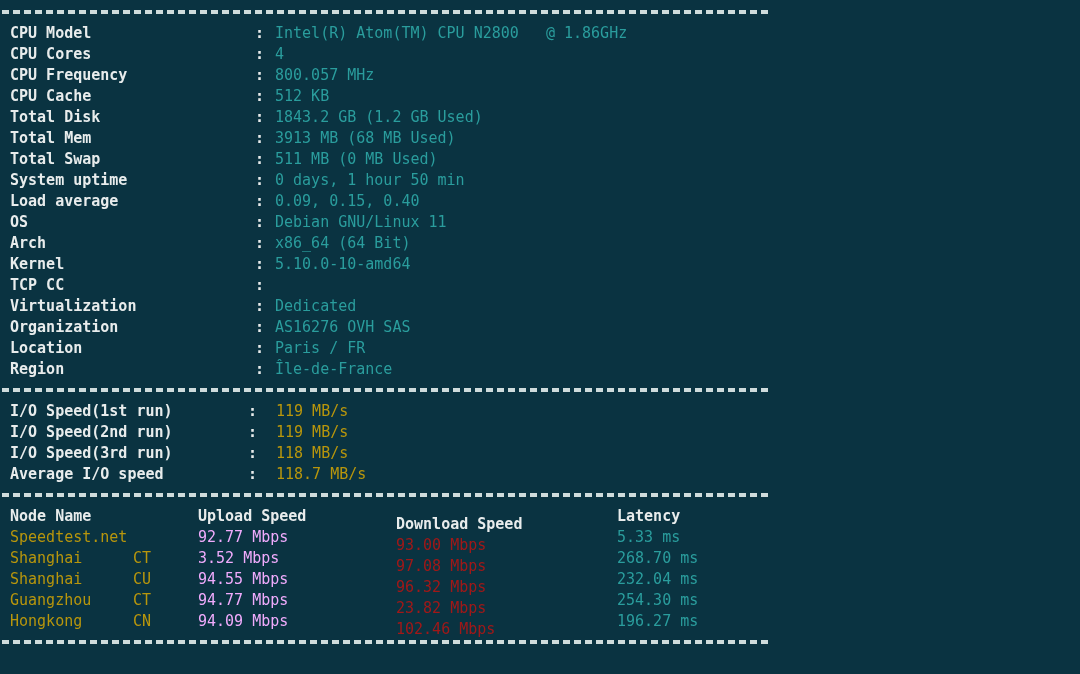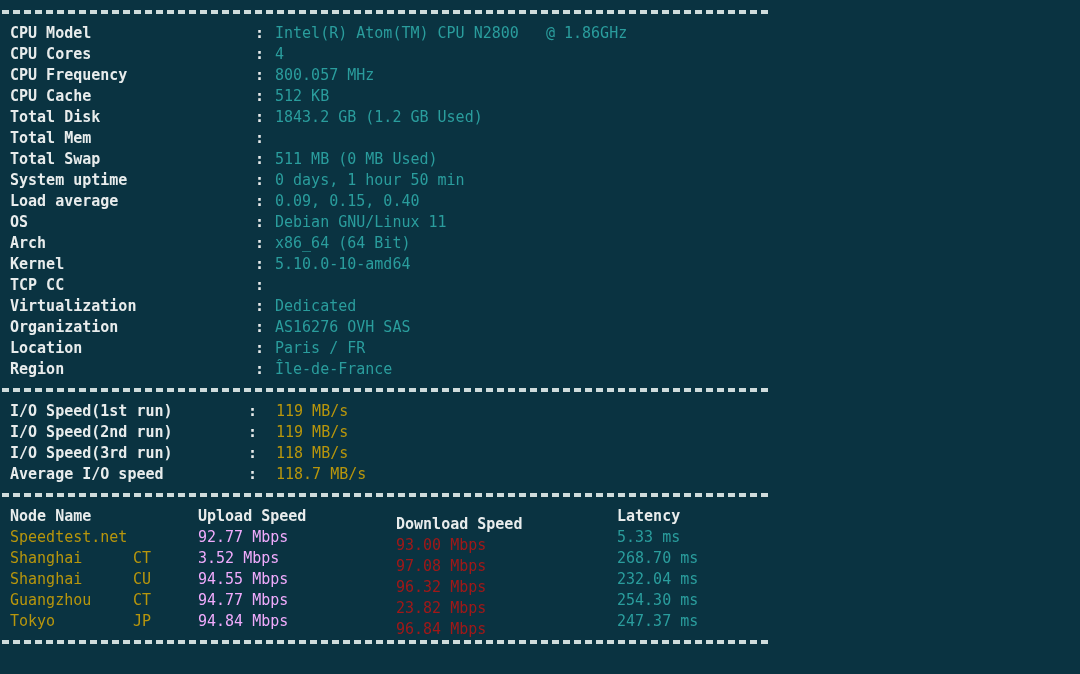--- a/index.html
+++ b/index.html
@@ -112,21 +112,21 @@
 <div class="terminal">
 
   <div class="sep"></div>
 
   <div id="system-info-block">
       <div class="info-row"><span class="info-label">CPU Model</span><span class="info-colon">:</span><span class="info-value">Intel(R) Atom(TM) CPU N2800   @ 1.86GHz</span></div>
       <div class="info-row"><span class="info-label">CPU Cores</span><span class="info-colon">:</span><span class="info-value">4</span></div>
       <div class="info-row"><span class="info-label">CPU Frequency</span><span class="info-colon">:</span><span class="info-value">800.057 MHz</span></div>
       <div class="info-row"><span class="info-label">CPU Cache</span><span class="info-colon">:</span><span class="info-value">512 KB</span></div>
       <div class="info-row"><span class="info-label">Total Disk</span><span class="info-colon">:</span><span class="info-value">1843.2 GB (1.2 GB Used)</span></div>
-      <div class="info-row"><span class="info-label">Total Mem</span><span class="info-colon">:</span></div>
+      <div class="info-row"><span class="info-label">Total Mem</span><span class="info-colon">:</span><span class="info-value">3913 MB (68 MB Used)</span></div>
       <div class="info-row"><span class="info-label">Total Swap</span><span class="info-colon">:</span><span class="info-value">511 MB (0 MB Used)</span></div>
       <div class="info-row"><span class="info-label">System uptime</span><span class="info-colon">:</span><span class="info-value">0 days, 1 hour 50 min</span></div>
       <div class="info-row"><span class="info-label">Load average</span><span class="info-colon">:</span><span class="info-value">0.09, 0.15, 0.40</span></div>
       <div class="info-row"><span class="info-label">OS</span><span class="info-colon">:</span><span class="info-value">Debian GNU/Linux 11</span></div>
       <div class="info-row"><span class="info-label">Arch</span><span class="info-colon">:</span><span class="info-value">x86_64 (64 Bit)</span></div>
       <div class="info-row"><span class="info-label">Kernel</span><span class="info-colon">:</span><span class="info-value">5.10.0-10-amd64</span></div>
       <div class="info-row"><span class="info-label">TCP CC</span><span class="info-colon">:</span><span class="info-value"></span></div>
       <div class="info-row"><span class="info-label">Virtualization</span><span class="info-colon">:</span><span class="info-value">Dedicated</span></div>
       <div class="info-row"><span class="info-label">Organization</span><span class="info-colon">:</span><span class="info-value">AS16276 OVH SAS</span></div>
       <div class="info-row"><span class="info-label">Location</span><span class="info-colon">:</span><span class="info-value">Paris / FR</span></div>
@@ -149,18 +149,18 @@
     <span class="col-up">Upload Speed</span>
     <span class="col-down">Download Speed</span>
     <span class="col-lat">Latency</span>
   </div>
 
   <div id="net-block">
       <div class="net-row net-body"><span class="col-node">Speedtest.net</span><span class="col-isp"></span><span class="col-up">92.77 Mbps</span><span class="col-down">93.00 Mbps</span><span class="col-lat">5.33 ms</span></div>
       <div class="net-row net-body"><span class="col-node">Shanghai</span><span class="col-isp">CT</span><span class="col-up">3.52 Mbps</span><span class="col-down">97.08 Mbps</span><span class="col-lat">268.70 ms</span></div>
       <div class="net-row net-body"><span class="col-node">Shanghai</span><span class="col-isp">CU</span><span class="col-up">94.55 Mbps</span><span class="col-down">96.32 Mbps</span><span class="col-lat">232.04 ms</span></div>
       <div class="net-row net-body"><span class="col-node">Guangzhou</span><span class="col-isp">CT</span><span class="col-up">94.77 Mbps</span><span class="col-down">23.82 Mbps</span><span class="col-lat">254.30 ms</span></div>
-      <div class="net-row net-body"><span class="col-node">Tokyo</span><span class="col-isp">JP</span><span class="col-up">94.84 Mbps</span><span class="col-down">96.84 Mbps</span><span class="col-lat">247.37 ms</span></div>
+      <div class="net-row net-body"><span class="col-node">Hongkong</span><span class="col-isp">CN</span><span class="col-up">94.09 Mbps</span><span class="col-down">102.46 Mbps</span><span class="col-lat">196.27 ms</span></div>
     </div>
 
   <div class="sep"></div>
 
 </div>
 
 </body></html>

